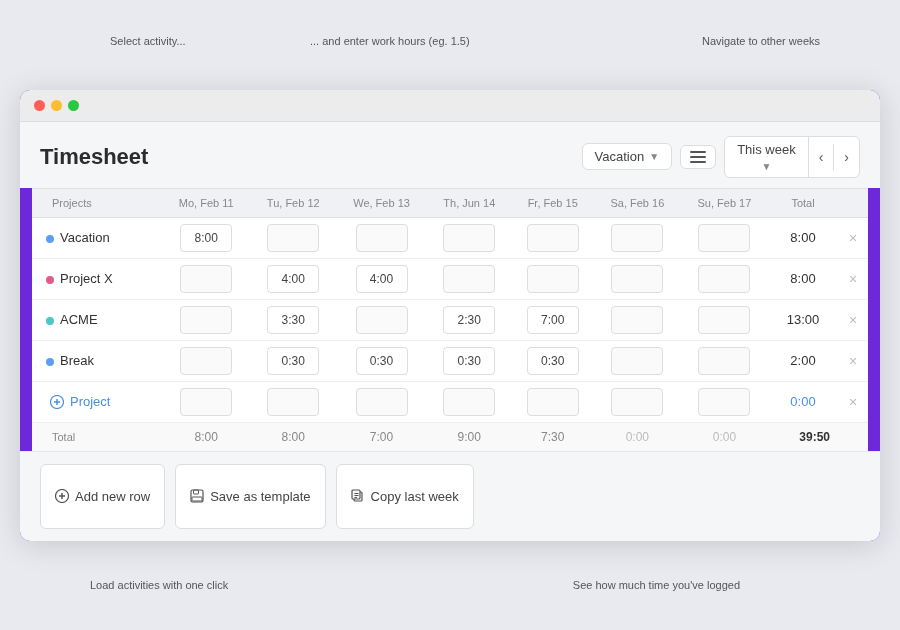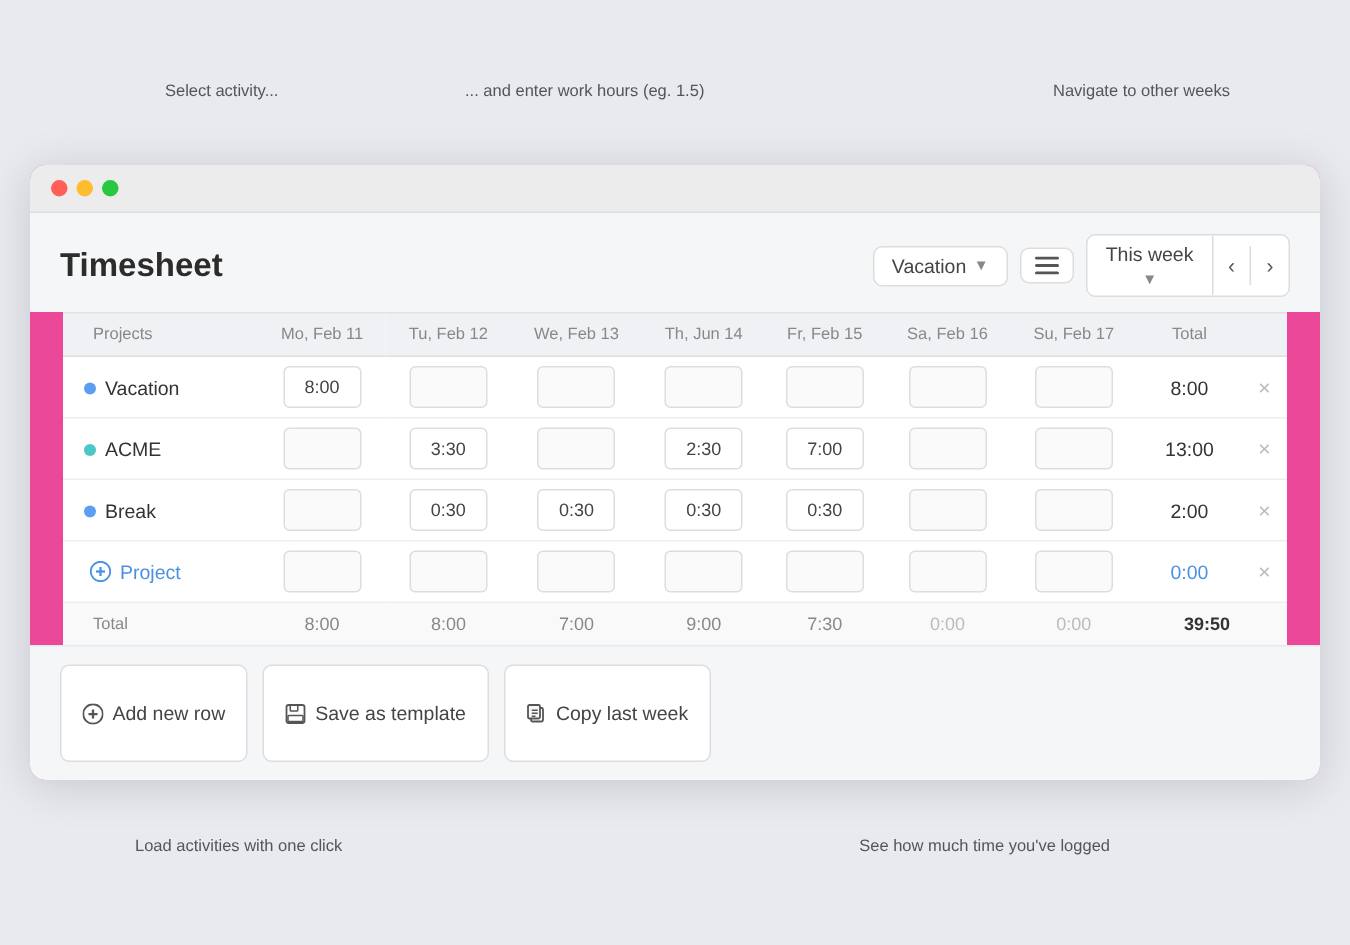--- a/index.html
+++ b/index.html
@@ -12,21 +12,21 @@
       align-items: center;
       justify-content: center;
       min-height: 100vh;
       padding: 20px;
     }
     .outer-wrapper {
       position: relative;
       width: 868px;
     }
     .app-window {
-      background: #ec4899;
+      background: #6d28d9;
       border-radius: 10px;
       box-shadow: 0 4px 30px rgba(0,0,0,0.15);
       overflow: hidden;
       position: relative;
     }
     .title-bar {
       background: #ececec;
       padding: 10px 14px;
       display: flex;
       align-items: center;
@@ -303,21 +303,21 @@
           <div class="week-label">
             <span>This week</span>
             <span class="chevron">▼</span>
           </div>
           <div class="nav-arrow">‹</div>
           <div class="nav-arrow">›</div>
         </div>
       </div>
     </div>
 
-    <div style="padding: 0 22px;">
+    <div style="padding: 0 12px;">
       <table class="timesheet-table">
         <thead>
           <tr>
             <th class="project-col">Projects</th>
             <th>Mo, Feb 11</th>
             <th>Tu, Feb 12</th>
             <th>We, Feb 13</th>
             <th>Th, Jun 14</th>
             <th>Fr, Feb 15</th>
             <th>Sa, Feb 16</th>
@@ -326,20 +326,32 @@
             <th style="width:30px;"></th>
           </tr>
         </thead>
         <tbody id="table-body">
 
         <tr>
               <td class="project-cell"><span class="project-dot" style="background:#5b9ef4"></span>Vacation</td>
               <td><input type="text" class="time-input" value="8:00" style=""></td>
               <td><input type="text" class="time-input empty" style=""></td>
               <td><input type="text" class="time-input empty" style=""></td>
+              <td><input type="text" class="time-input empty" style=""></td>
+              <td><input type="text" class="time-input empty" style=""></td>
+              <td><input type="text" class="time-input empty" style=""></td>
+              <td><input type="text" class="time-input empty" style=""></td>
+              <td class="total-cell">8:00</td>
+              <td><span class="remove-btn">×</span></td>
+            </tr>
+            <tr>
+              <td class="project-cell"><span class="project-dot" style="background:#e05c8a"></span>Project X</td>
+              <td><input type="text" class="time-input empty" style=""></td>
+              <td><input type="text" class="time-input" value="4:00" style=""></td>
+              <td><input type="text" class="time-input" value="4:00" style=""></td>
               <td><input type="text" class="time-input empty" style=""></td>
               <td><input type="text" class="time-input empty" style=""></td>
               <td><input type="text" class="time-input empty" style=""></td>
               <td><input type="text" class="time-input empty" style=""></td>
               <td class="total-cell">8:00</td>
               <td><span class="remove-btn">×</span></td>
             </tr>
             <tr>
               <td class="project-cell"><span class="project-dot" style="background:#4ac7c7"></span>ACME</td>
               <td><input type="text" class="time-input empty" style=""></td>

